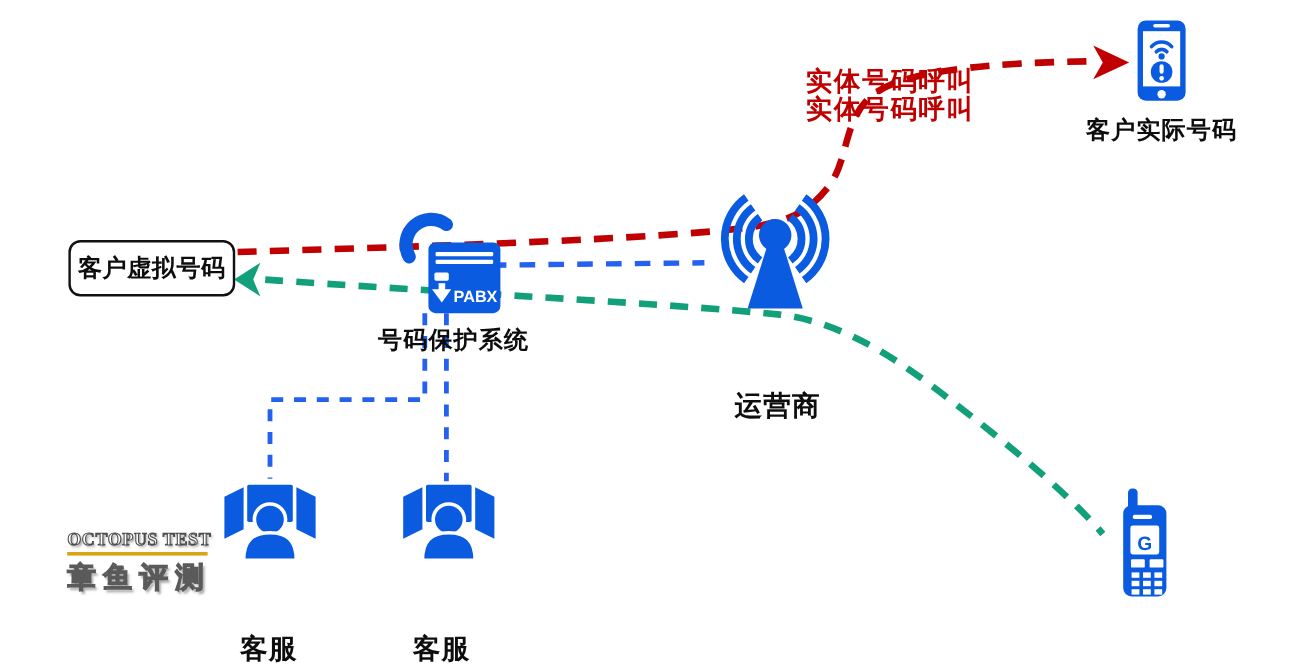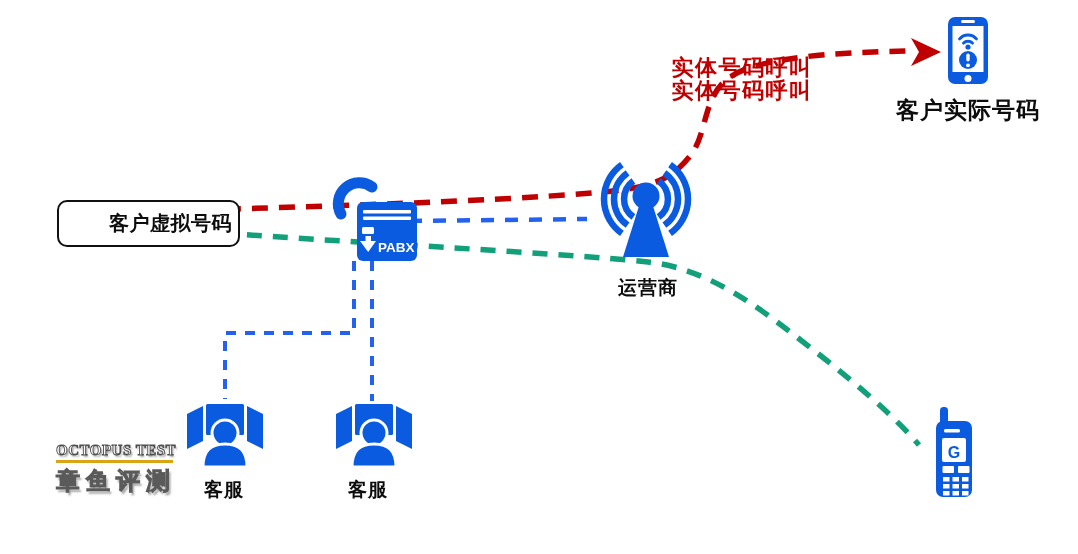--- a/index.html
+++ b/index.html
@@ -6,27 +6,27 @@
   .canvas{
     position:relative;width:1078px;height:554px;background:#ffffff;
     overflow:hidden;font-family:"Liberation Sans", sans-serif;
   }
   .overlay{position:absolute;left:0;top:0;}
   .label{
     position:absolute;transform:translateX(-50%);
     color:#0d0d0d;font-weight:800;white-space:nowrap;letter-spacing:1px;
   }
   .lbl-20{font-size:20px;}
-  .lbl-19{font-size:19px;}
-  .lbl-21{font-size:23px;text-align:right;}
+  .lbl-19{font-size:23px;margin-top:48px;}
+  .lbl-21{font-size:20px;text-align:right;}
   .node-box{
     position:absolute;left:57px;top:200px;width:135px;height:43px;
     background:#fff;border:2.5px solid #111;border-radius:10px;
     display:flex;align-items:center;justify-content:center;
-    font-size:20px;font-weight:800;color:#0d0d0d;letter-spacing:0.5px;z-index:3;padding-left:44px;
+    font-size:20px;font-weight:800;color:#0d0d0d;letter-spacing:0.5px;z-index:3;
   }
   .flow-label{position:absolute;transform:translateX(-50%);font-weight:800;white-space:nowrap;z-index:4;}
   .flow-label.red{color:#c00000;font-size:22px;line-height:23px;letter-spacing:1.5px;left:742px;top:56px;text-align:left;}
   .flow-label.green{color:#12a07a;font-size:20px;letter-spacing:3px;left:816px;top:320px;}
   .watermark{position:absolute;left:56px;top:442px;z-index:5;width:122px;}
   .wm-title{
     font-family:"Liberation Serif", serif;font-weight:700;font-size:15px;letter-spacing:0.5px;
     color:#fff;-webkit-text-stroke:0.9px #4d4d4d;
     text-shadow:1.5px 2px 2px rgba(70,70,70,0.55);white-space:nowrap;
   }
@@ -133,20 +133,21 @@
       <rect x="20" y="1" width="38" height="31" rx="1.5" fill="#0a5be0"></rect>
       <circle cx="39" cy="30" r="13" fill="#0a5be0" stroke="#fff" stroke-width="3"></circle>
       <path d="M 17 64 C 17 47 25 41 39 41 C 53 41 61 47 61 64 Z" fill="#0a5be0" stroke="#fff" stroke-width="3"></path>
     </g>
   </svg>
 
   <div class="node-box">
     <span>客户虚拟号码</span>
   </div>
 
+  <div class="label lbl-20" style="left:378px;top:270px;">号码保护系统</div>
 
   <div class="label lbl-19" style="left:648px;top:275px;">运营商</div>
 
   <div class="label lbl-21" style="left:968px;top:95px;">客户实际号码</div>
 
 
   <div class="label lbl-19" style="left:224px;top:477px;">客服</div>
 
   <div class="label lbl-19" style="left:368px;top:477px;">客服</div>
 

